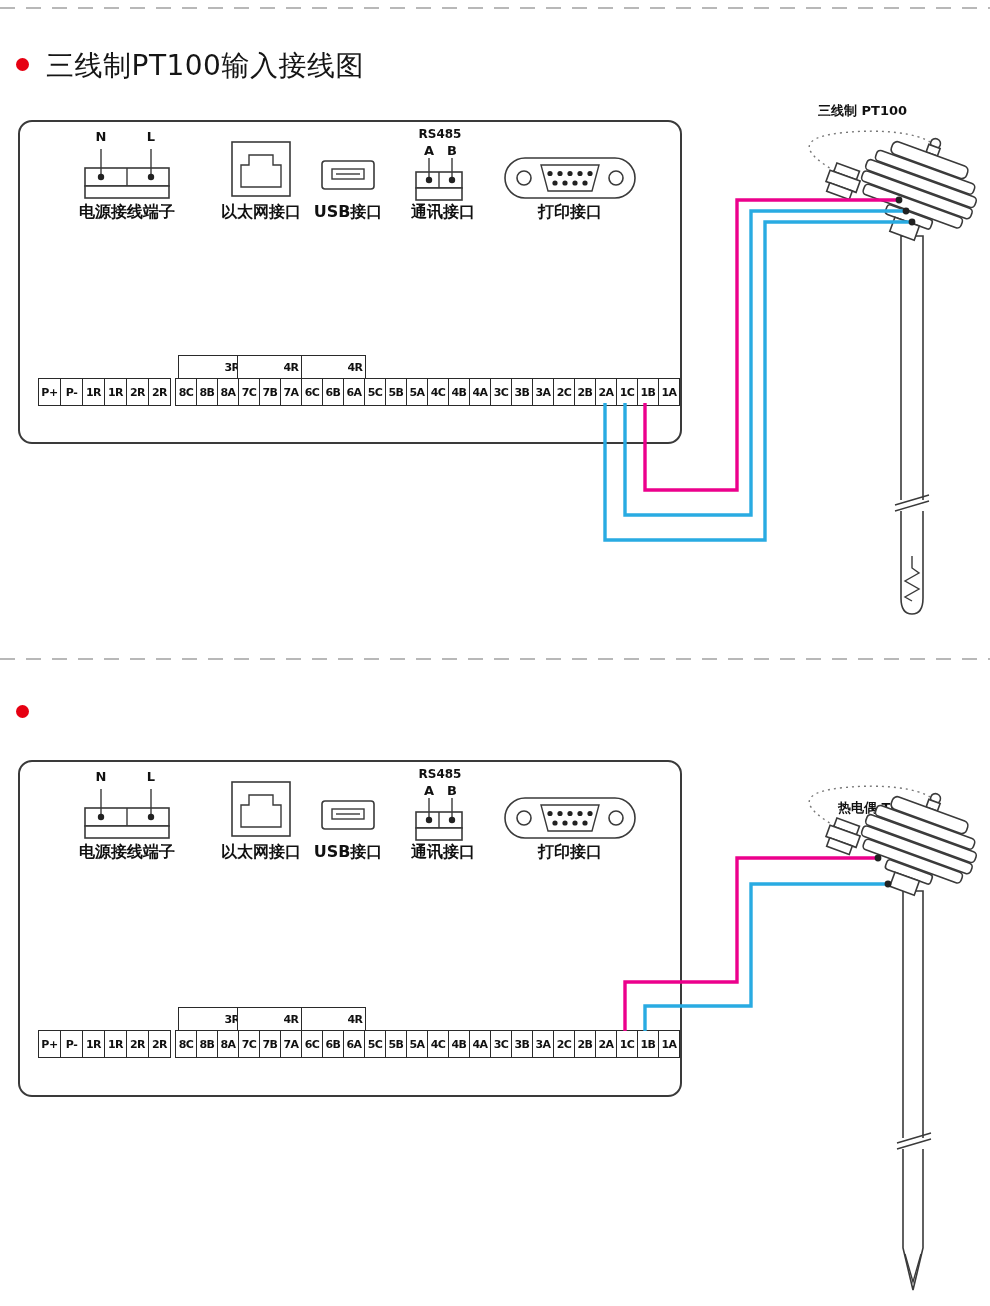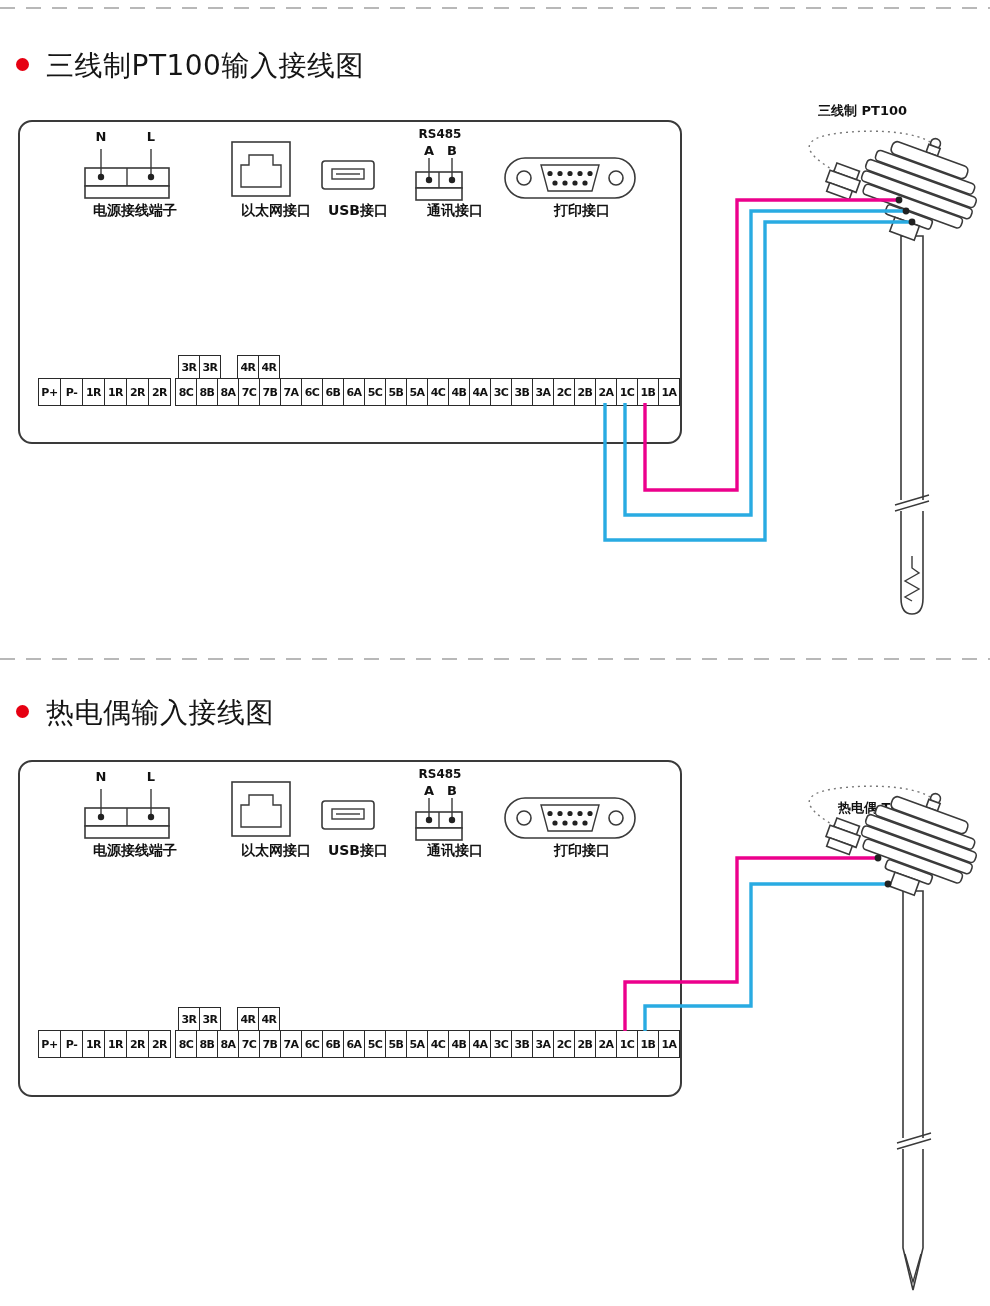--- a/index.html
+++ b/index.html
@@ -6,28 +6,28 @@
   body{font-family:"DejaVu Sans","Liberation Sans",sans-serif;color:#111;}
   .page{position:relative;width:990px;height:1306px;background:#fff;overflow:hidden;}
   .dash{position:absolute;left:0;width:100%;height:2px;
         background:repeating-linear-gradient(90deg,#b8b8b8 0 15px,transparent 15px 26px);}
   .bullet{position:absolute;width:13px;height:13px;border-radius:50%;background:var(--bullet,#e60012);}
   .sec-title{position:absolute;font-size:28px;color:#151515;letter-spacing:.5px;white-space:nowrap;}
   .sensor-label{position:absolute;font-size:13px;font-weight:bold;white-space:nowrap;}
   .panel{position:absolute;width:660px;left:18px;border:2px solid #3a3a3a;border-radius:14px;background:#fff;}
   .pin{position:absolute;width:18px;text-align:center;font-size:13px;font-weight:bold;}
   .tiny-title{position:absolute;text-align:center;font-size:12px;font-weight:bold;}
-  .port-label{position:absolute;text-align:right;font-size:14px;font-weight:bold;white-space:nowrap;}
+  .port-label{position:absolute;text-align:center;font-size:16px;font-weight:bold;white-space:nowrap;}
   .strip{position:absolute;display:flex;}
   .cell{width:20px;height:26px;border:1px solid #2a2a2a;margin-left:-1px;
         display:flex;align-items:center;justify-content:center;
         font-size:11px;font-weight:bold;letter-spacing:-0.5px;background:#fff;}
   .cell:first-child{margin-left:0;}
   .strip.wide .cell{width:21px;}
-  .strip.small .cell{height:22px;}
+  .strip.small .cell{height:22px;padding-left:43px;}
   .gfx{position:absolute;left:0;top:0;pointer-events:none;}
   .outline{fill:#fff;stroke:#3a3a3a;stroke-width:1.6;}
   .thin{fill:none;stroke:#3a3a3a;stroke-width:1.4;}
   .dot{fill:#222;stroke:none;}
   .w-pink{fill:none;stroke:var(--wire-pink,#ec008c);stroke-width:3.4;}
   .w-blue{fill:none;stroke:var(--wire-blue,#29abe2);stroke-width:3.4;}
   .chain{fill:none;stroke:#777;stroke-width:1.4;stroke-dasharray:2 4;}
 </style>
 </head>
 <body>
@@ -92,21 +92,20 @@
       <div class="cell">3A</div>
       <div class="cell">2C</div>
       <div class="cell">2B</div>
       <div class="cell">2A</div>
       <div class="cell">1C</div>
       <div class="cell">1B</div>
       <div class="cell">1A</div>
     </div>
 
   <span class="bullet" style="left:16px;top:705px"></span>
-  <div class="sec-title" style="left:46px;top:694px">热电偶输入接线图</div>
   <div class="sensor-label" style="left:838px;top:799px">热电偶 TC</div>
 
   <div class="panel" style="top:760px;height:333px"></div>
 
   <div class="pin" style="left:92px;top:769px">N</div>
   <div class="pin" style="left:142px;top:769px">L</div>
   <div class="tiny-title" style="left:408px;top:767px;width:64px">RS485</div>
   <div class="pin" style="left:420px;top:783px">A</div>
   <div class="pin" style="left:443px;top:783px">B</div>
 

